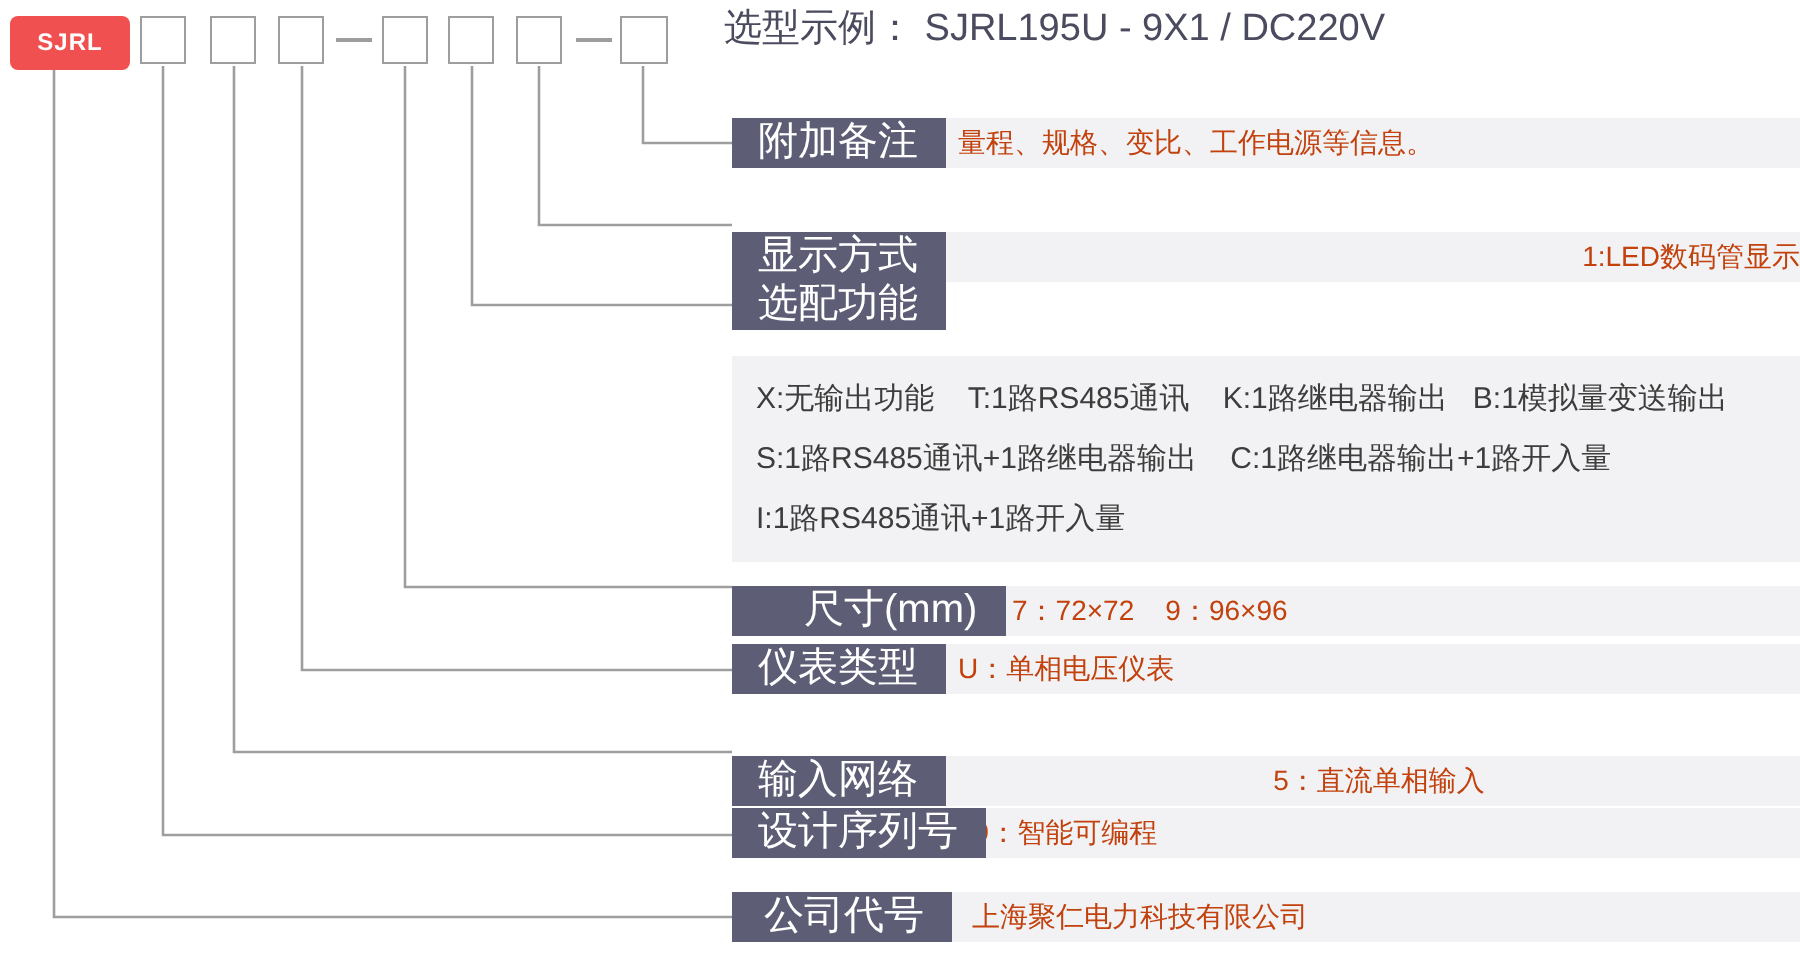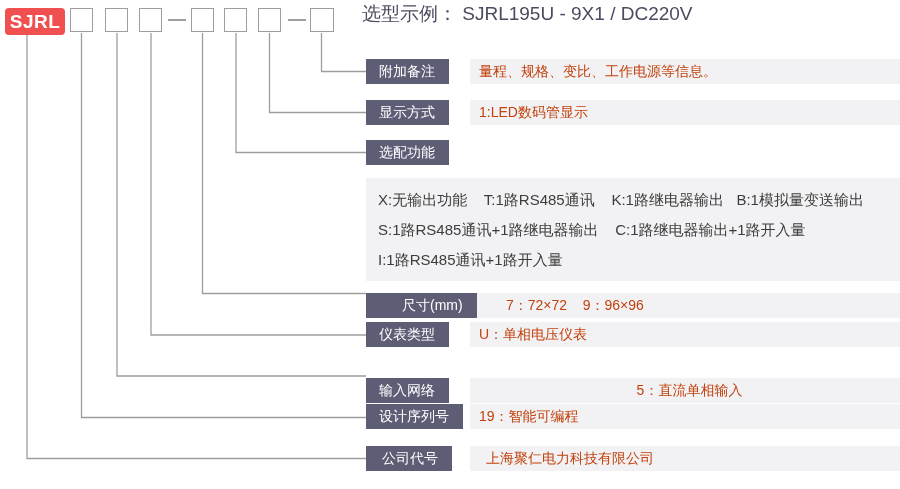--- a/index.html
+++ b/index.html
@@ -3,53 +3,53 @@
 <meta charset="utf-8">
 <style>
   html,body{margin:0;padding:0;background:#ffffff;}
   .stage{
     position:relative;width:900px;height:489px;background:#ffffff;overflow:hidden;
     font-family:"Liberation Sans","DejaVu Sans",sans-serif;
   }
   .connectors{position:absolute;left:0;top:0;width:900px;height:489px;z-index:0;}
   .badge{
     position:absolute;left:5px;top:8px;width:60px;height:27px;z-index:2;
-    background:#f0504f;border-radius:4px;color:#ffffff;font-size:19px;font-weight:600;
+    background:#f0504f;border-radius:4px;color:#ffffff;font-size:12px;font-weight:600;
     text-align:center;line-height:27px;letter-spacing:0.5px;
   }
   .code-box{
     position:absolute;top:8px;width:23px;height:24px;z-index:2;
     background:#ffffff;border:1.5px solid #9e9e9e;box-sizing:border-box;
   }
   .dash{
     position:absolute;top:19px;width:18px;height:0;z-index:2;
     border-top:2px solid #9e9e9e;
   }
   .title{
     position:absolute;left:362px;top:1px;z-index:2;
     font-size:19px;font-weight:500;color:#4b4b5f;white-space:pre;
   }
   .row-label{
     position:absolute;left:366px;height:25px;z-index:2;
-    background:#5d5d76;color:#ffffff;font-size:14px;line-height:25px;
+    background:#5d5d76;color:#ffffff;font-size:20px;line-height:25px;
     padding:0 14px 0 13px;white-space:nowrap;
   }
   .row-band{
     position:absolute;left:470px;right:0;height:25px;z-index:1;
     background:#f2f2f4;color:#c2410c;font-size:14px;line-height:25px;
     padding-left:9px;white-space:pre;
   }
   .options-block{
     position:absolute;left:366px;right:0;top:178px;height:103px;z-index:1;
     background:#f2f2f4;color:#3d3d3d;font-size:15px;
     padding:7px 0 0 12px;box-sizing:border-box;
   }
   .options-block .opt-line{line-height:30px;white-space:pre;}
   
-  .r1{top:59px;}  .r2{top:100px;} .r3{top:140px;} .r4{top:293px;padding-left:36px;}
+  .r1{top:59px;}  .r2{top:116px;text-align:right;} .r3{top:140px;} .r4{top:293px;padding-left:36px;}
   .r5{top:322px;} .r6{top:378px;text-align:center;} .r7{top:404px;} .r8{top:446px;padding-left:16px;}
 </style>
 </head>
 <body>
 
 <div class="stage">
 
   <svg class="connectors" viewBox="0 0 900 489" xmlns="http://www.w3.org/2000/svg">
     <g fill="none" stroke="#9e9e9e" stroke-width="1.3">
       <path d="M27 35 V458.5 H366"></path>

